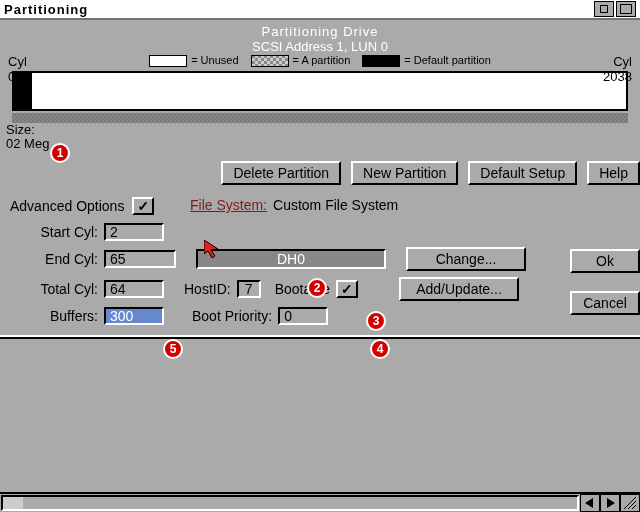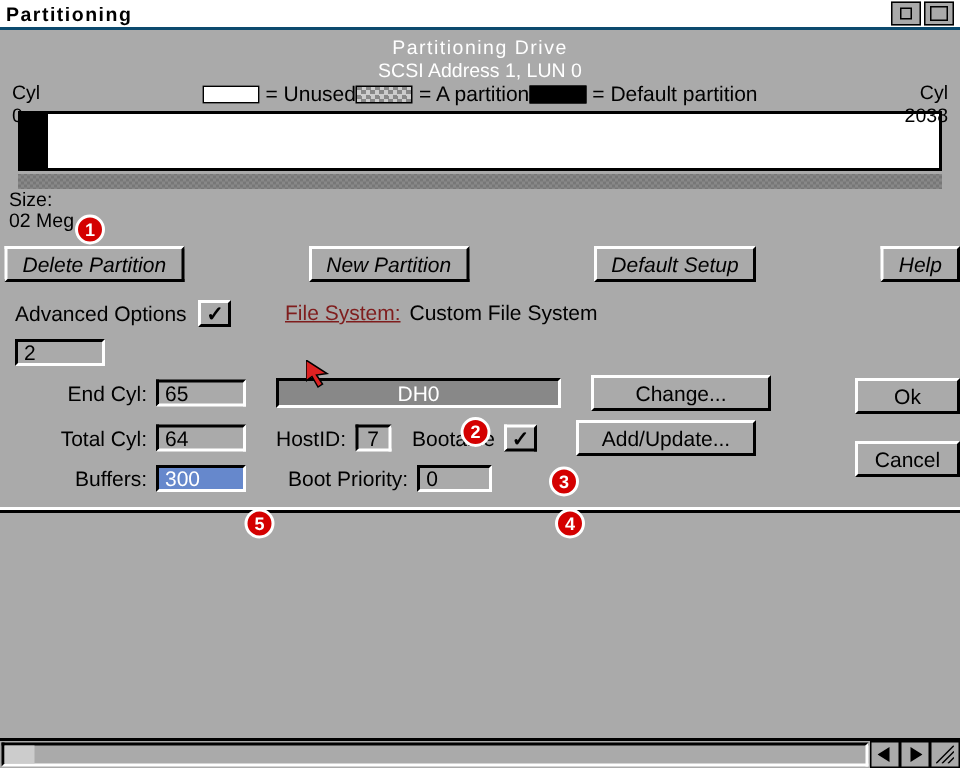--- a/index.html
+++ b/index.html
@@ -9,21 +9,21 @@
     height: 512px;
     background: #aaaaaa;
     font-family: "Courier New", monospace;
     font-size: 13px;
     overflow: hidden;
     position: relative;
   }
   .titlebar {
     height: 20px;
     background: #ffffff;
-    border-bottom: 2px solid #0c4a6e;
+    border-bottom: 2px solid #737373;
     display: flex;
     align-items: center;
     justify-content: space-between;
     padding: 0 4px;
   }
   .titlebar-text {
     color: #000;
     font-weight: bold;
     letter-spacing: 1px;
     font-family: sans-serif;
@@ -65,27 +65,28 @@
   .cyl-row {
     display: flex;
     justify-content: space-between;
     padding: 0 8px;
     color: #000;
     font-family: sans-serif;
   }
   .cyl-row .right { text-align: right; }
   .legend-row {
     display: flex;
+    gap: 12px;
     justify-content: center;
     align-items: center;
     color: #000;
     font-family: sans-serif;
     margin-top: -30px;
     margin-bottom: 4px;
-    font-size: 14px;
+    font-size: 11px;
   }
   .swatch {
     width: 38px;
     height: 12px;
     display: inline-block;
     border: 1px solid #000;
     vertical-align: middle;
     margin-right: 4px;
   }
   .swatch.unused { background: #fff; }
@@ -108,23 +109,22 @@
   }
   .size-text {
     color: #000;
     font-family: sans-serif;
     padding-left: 6px;
     line-height: 14px;
   }
   .btn-row {
     display: flex;
     gap: 10px;
-    justify-content: space-between;
-    margin: 10px 0 12px 3px;
-    font-style: italic;
+    justify-content: flex-end;
+    margin: 10px 0 12px 16px;
   }
   .btn {
     background: #aaaaaa;
     border: 2px solid;
     border-color: #fff #000 #000 #fff;
     padding: 2px 10px;
     font-family: sans-serif;
     font-size: 14px;
     color: #000;
     cursor: pointer;
@@ -320,45 +320,46 @@
       <span>Advanced Options</span>
       <span class="chk">✓</span>
     </div>
 
     <div class="device-name-area">
       <span class="filesystem-label">File System:</span>
       <span>Custom File System</span>
     </div>
 
     <div class="row">
+      <span class="label-col">Start Cyl:</span>
       <span class="input-field" style="width:60px">2</span>
     </div>
 
     <div class="row">
       <span class="label-col">End Cyl:</span>
-      <span class="input-field" style="width:60px">65</span>
+      <span class="input-field" style="width:72px">65</span>
 
       <div style="margin-left:14px" class="device-input">
         <span>DH0</span>
       </div>
 
       <div class="btn wide" style="margin-left:14px">Change...</div>
     </div>
 
     <div class="row">
       <span class="label-col">Total Cyl:</span>
       <span class="input-field" style="width:60px">64</span>
 
       <span style="margin-left:14px">HostID:</span>
       <span class="input-field" style="width:24px;text-align:center;justify-content:center">7</span>
 
       <span style="margin-left:8px">Bootable</span>
       <span class="chk">✓</span>
 
-      <div class="btn wide" style="margin-left:20px">Add/Update...</div>
+      <div class="btn wide" style="margin-left:35px">Add/Update...</div>
     </div>
 
     <div class="row">
       <span class="label-col">Buffers:</span>
       <span class="input-field selected" style="width:60px">300</span>
 
       <span style="margin-left:22px">Boot Priority:</span>
       <span class="input-field" style="width:50px">0</span>
     </div>
 

